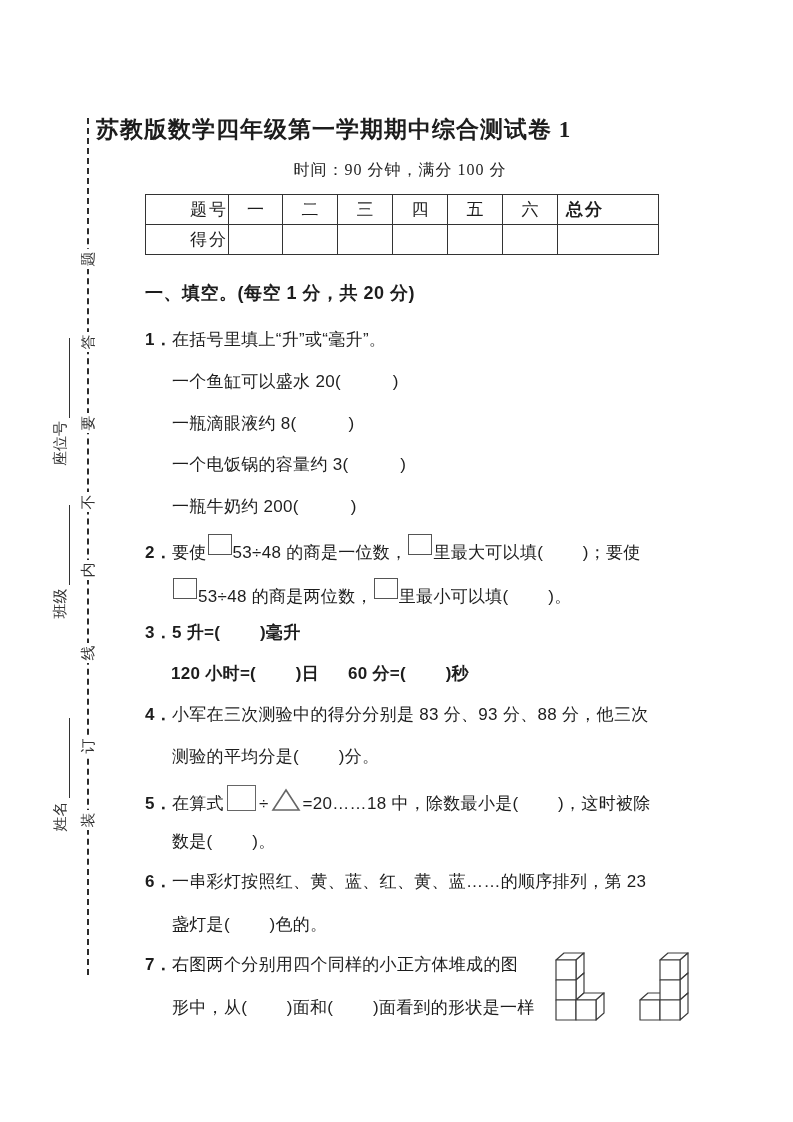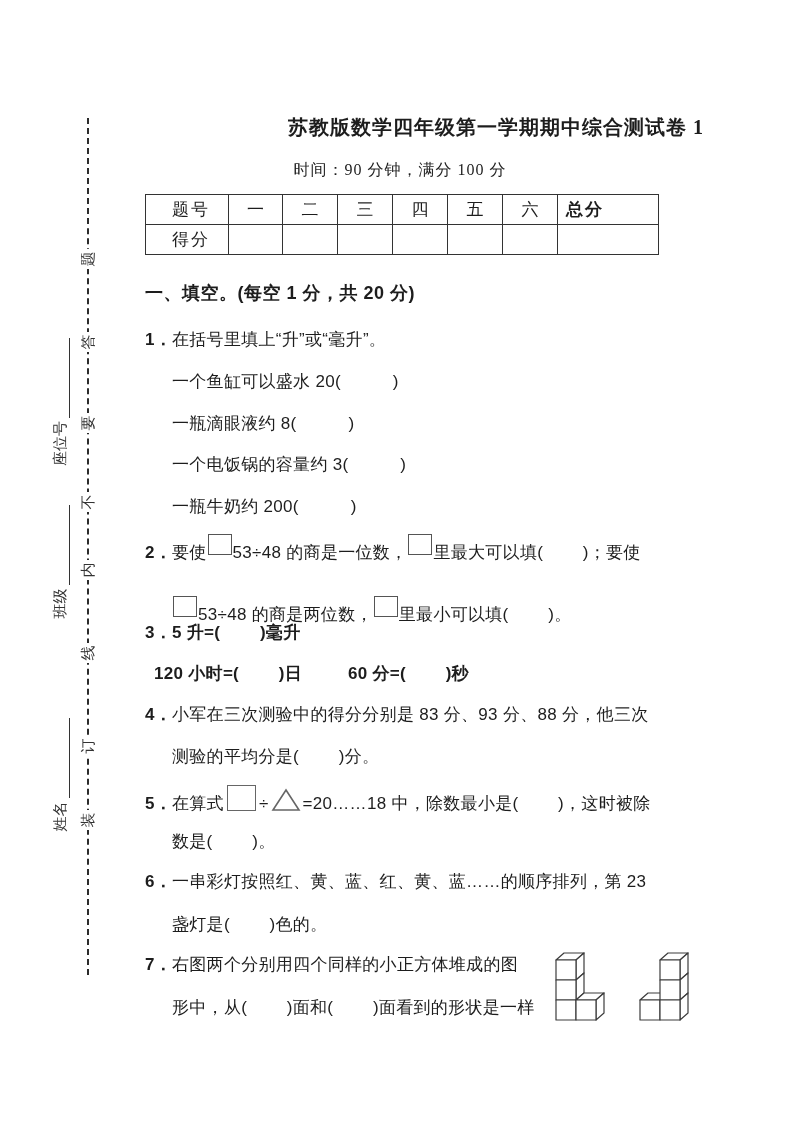--- a/index.html
+++ b/index.html
@@ -4,31 +4,31 @@
 <style>
   html,body{margin:0;padding:0;}
   body{
     width:793px;height:1122px;background:#ffffff;position:relative;overflow:hidden;
     font-family:"Liberation Sans","DejaVu Sans",sans-serif;color:#1d1d1d;
   }
   .abs{position:absolute;}
   .line{font-size:17px;line-height:24px;white-space:nowrap;letter-spacing:0.3px;}
   .qnum{display:inline-block;width:27px;font-weight:700;}
   
-  .title{top:114px;left:96px;width:608px;text-align:right;
+  .title{top:114px;left:96px;width:608px;text-align:left;
          font-family:"Liberation Serif","DejaVu Serif",serif;
-         font-size:20px;font-weight:700;letter-spacing:1px;}
+         font-size:23px;font-weight:700;letter-spacing:1px;}
   .subtitle{top:160px;left:96px;width:608px;text-align:center;
             font-family:"Liberation Serif","DejaVu Serif",serif;
             font-size:16px;letter-spacing:1px;}
   
   table.score{top:194px;left:145px;position:absolute;border-collapse:collapse;
               font-size:17px;}
   table.score td{border:1px solid #333;height:29px;text-align:center;padding:0;}
-  table.score td.lab{text-align:center;padding-left:8px;letter-spacing:2px;}
+  table.score td.lab{text-align:right;padding-left:8px;letter-spacing:2px;}
   table.score td.total{text-align:left;padding-left:8px;letter-spacing:2px;font-weight:bold;}
   table.score{border:1.5px solid #333;}
   
   .sec{top:281px;left:145px;font-size:18px;font-weight:700;letter-spacing:0.5px;}
   
   .sbox{display:inline-block;width:22px;height:19px;border:1.6px solid #555;
         vertical-align:3px;margin:0 1px;background:#fff;}
   .bbox{display:inline-block;width:27px;height:24px;border:1.6px solid #666;
         vertical-align:-2px;margin:0 3px;background:#fff;}
   .tri{vertical-align:-3px;margin:0 2px;}
@@ -116,29 +116,29 @@
   <span class="qnum">1．</span><span>在括号里填上“升”或“毫升”。</span>
 </div>
 <div class="abs line" style="left:172px;top:370px">一个鱼缸可以盛水 20(　　　)</div>
 <div class="abs line" style="left:172px;top:412px">一瓶滴眼液约 8(　　　)</div>
 <div class="abs line" style="left:172px;top:453px">一个电饭锅的容量约 3(　　　)</div>
 <div class="abs line" style="left:172px;top:495px">一瓶牛奶约 200(　　　)</div>
 
 <div class="abs line" style="left:145px;top:534px">
   <span class="qnum">2．</span><span>要使</span><span class="sbox"></span><span>53÷48 的商是一位数，</span><span class="sbox"></span><span>里最大可以填(　　 )；要使</span>
 </div>
-<div class="abs line" style="left:172px;top:596px">
+<div class="abs line" style="left:172px;top:578px">
   <span class="sbox"></span><span>53÷48 的商是两位数，</span><span class="sbox"></span><span>里最小可以填(　　 )。</span>
 </div>
 
 <div class="abs line" style="left:145px;top:621px;width:560px">
   <span class="qnum">3．</span><span class="inner2" style="left:27px">5 升=(　　 )毫升</span>
 </div>
 <div class="abs line" style="left:145px;top:662px;width:560px">
-  <span class="inner2" style="left:9px">120 小时=(　　 )日</span>
+  <span class="inner2" style="left:26px">120 小时=(　　 )日</span>
     <span class="inner2" style="left:203px">60 分=(　　 )秒</span>
 </div>
 
 <div class="abs line" style="left:145px;top:703px">
   <span class="qnum">4．</span><span>小军在三次测验中的得分分别是 83 分、93 分、88 分，他三次</span>
 </div>
 <div class="abs line" style="left:172px;top:745px">测验的平均分是(　　 )分。</div>
 
 <div class="abs line" style="left:145px;top:785px">
   <span class="qnum">5．</span><span>在算式</span><span class="bbox"></span><span>÷</span><svg class="tri" width="30" height="24" viewBox="0 0 30 24">

